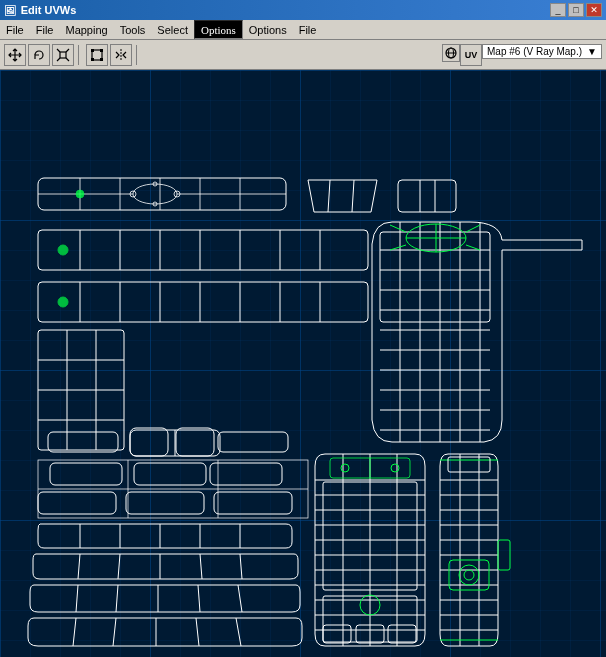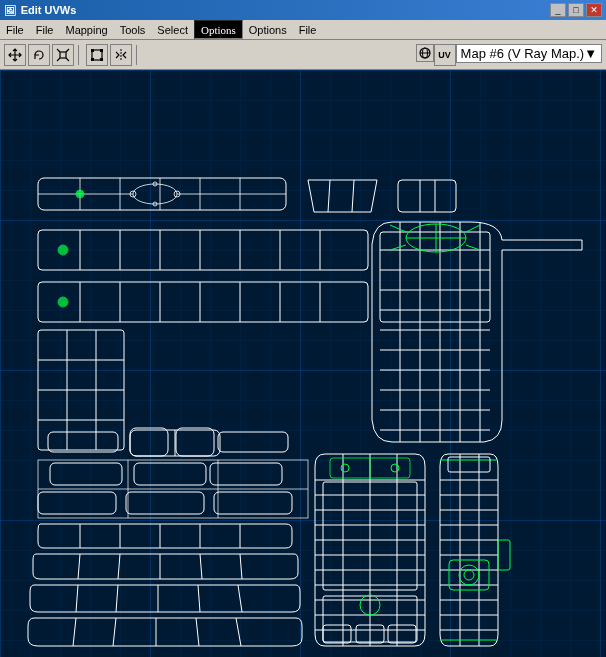--- a/index.html
+++ b/index.html
@@ -103,21 +103,21 @@
     }
     .toolbar-right {
       margin-left: auto;
       display: flex;
       align-items: flex-start;
     }
     .map-dropdown {
       background: #fff;
       border: 1px solid #808080;
       padding: 1px 4px;
-      font-size: 13px;
+      font-size: 10px;
       min-width: 120px;
       display: flex;
       align-items: center;
       justify-content: space-between;
       cursor: pointer;
     }
     .map-icon {
       width: 18px;
       height: 18px;
       background: #d4d0c8;

